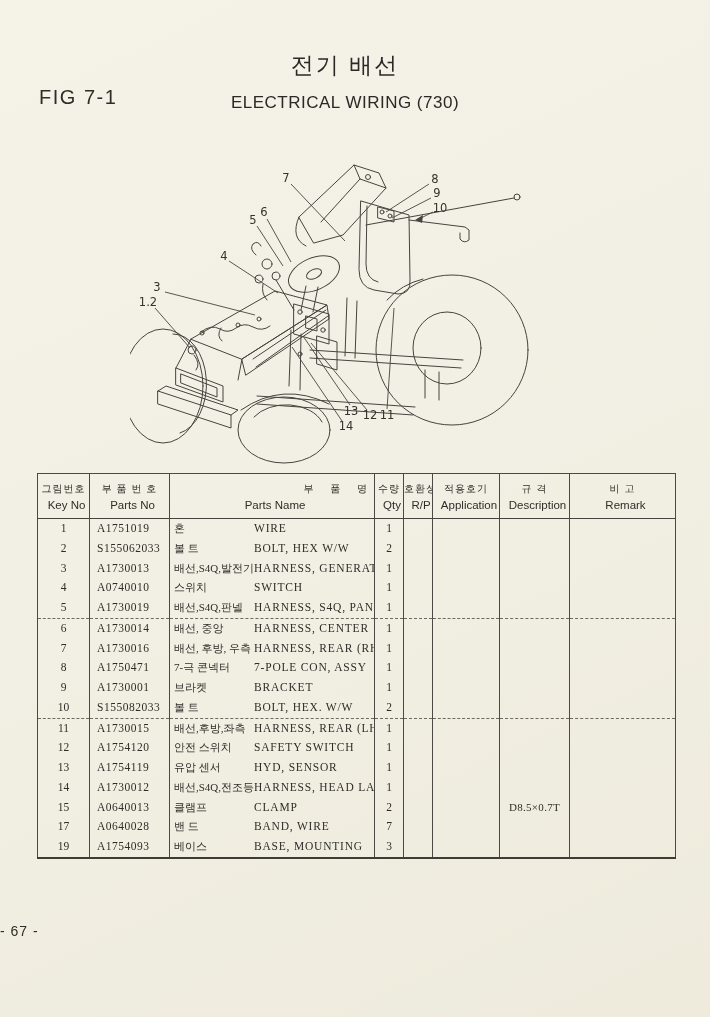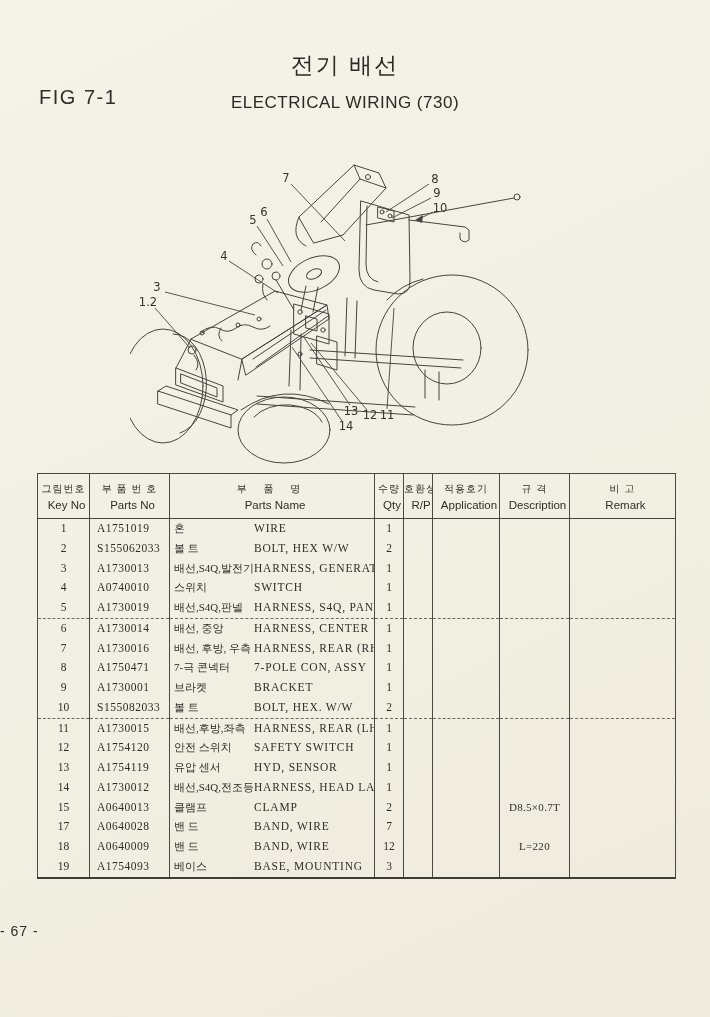--- a/index.html
+++ b/index.html
@@ -31,21 +31,21 @@
     position:absolute; left:37px; top:473px;
     width:638px; border-collapse:collapse; table-layout:fixed;
     font-family:"Liberation Serif","DejaVu Serif",serif;
     color:#2e2d28;
   }
   table.parts-table { border:1px solid #4a4943; border-top:1.6px solid #4a4943; border-bottom:2.2px solid #3d3c37; }
   th,td { border-left:1px solid #4a4943; border-right:1px solid #4a4943; padding:0 2px; overflow:hidden; white-space:nowrap; }
   thead th { border-bottom:1.8px solid #44433e; font-weight:normal; vertical-align:middle; height:44px; padding:0; }
   .hko { display:block; font-size:10px; letter-spacing:1px; font-family:"Liberation Sans","DejaVu Sans",sans-serif; }
   .hen { display:block; font-size:11.5px; margin-top:3px; font-family:"Liberation Sans","DejaVu Sans",sans-serif;margin-left:6px; }
-  .h-name .hko { letter-spacing:7px; }
+  .h-name .hko { letter-spacing:7px;text-align:right; }
   tbody td { height:19.75px; font-size:11.5px; line-height:19.75px; }
   td.c-key { text-align:center; }
   td.c-pno { padding-left:7px; letter-spacing:0.5px; }
   td.c-name { padding:0; }
   .name-wrap { display:flex; }
   .name-ko { width:80px; padding-left:4px; font-size:11px; flex:none; }
   .name-en { flex:1; letter-spacing:0.8px; }
   td.c-qty { text-align:center; }
   td.c-desc { text-align:center; font-size:11px; letter-spacing:0.3px; }
   tr.sep td { border-top:1px dashed #6b6a62; }
@@ -477,35 +477,20 @@
         <span class="name-en">BAND, WIRE</span>
       </span>
     </td>
     <td class="c-qty">7</td>
     <td class="c-rp"></td>
     <td class="c-app"></td>
     <td class="c-desc"></td>
     <td class="c-rem"></td>
   </tr>
         <tr>
-    <td class="c-key">18</td>
-    <td class="c-pno">A0640009</td>
-    <td class="c-name">
-      <span class="name-wrap">
-        <span class="name-ko">밴 드</span>
-        <span class="name-en">BAND, WIRE</span>
-      </span>
-    </td>
-    <td class="c-qty">12</td>
-    <td class="c-rp"></td>
-    <td class="c-app"></td>
-    <td class="c-desc">L=220</td>
-    <td class="c-rem"></td>
-  </tr>
-        <tr>
     <td class="c-key">19</td>
     <td class="c-pno">A1754093</td>
     <td class="c-name">
       <span class="name-wrap">
         <span class="name-ko">베이스</span>
         <span class="name-en">BASE, MOUNTING</span>
       </span>
     </td>
     <td class="c-qty">3</td>
     <td class="c-rp"></td>

